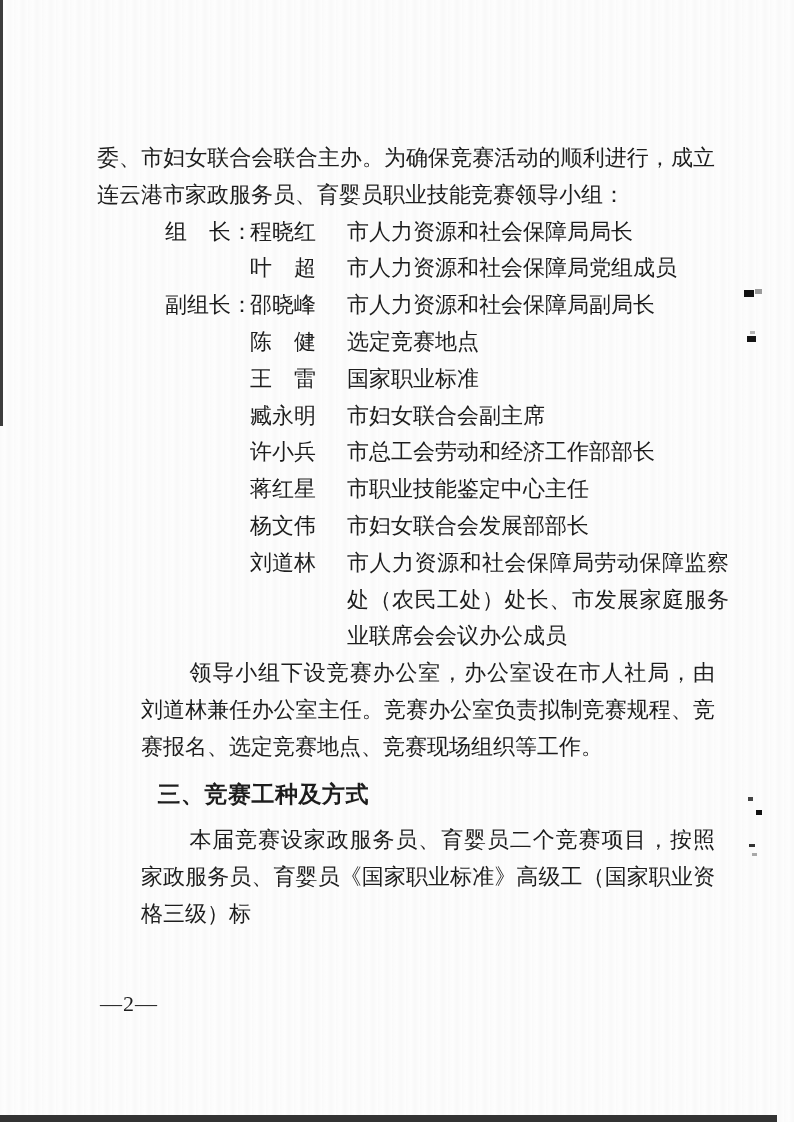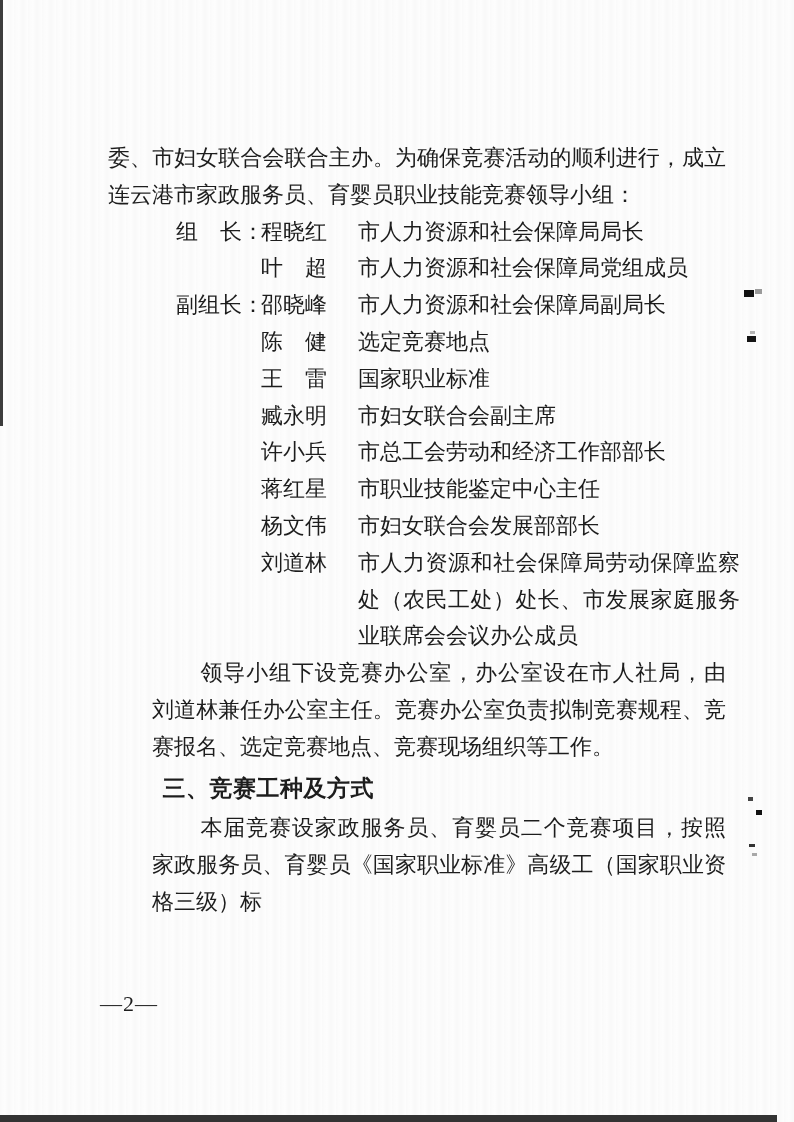--- a/index.html
+++ b/index.html
@@ -16,21 +16,21 @@
     background:
       repeating-linear-gradient(90deg,
         rgba(0,0,0,0.012) 0px, rgba(0,0,0,0.0) 5px,
         rgba(0,0,0,0.018) 9px, rgba(0,0,0,0.0) 14px),
       #fdfdfd;
     color: #1d1d1d;
     font-family: "Liberation Serif", "DejaVu Serif", serif;
   }
   .content {
     position: absolute;
-    left: 108px;
+    left: 97px;
     top: 140px;
     width: 618px;
     font-size: 22px;
     line-height: 36.8px;
     text-align: justify;
     text-justify: inter-character;
   }
   .para {
     margin: 0;
   }
@@ -42,21 +42,21 @@
     margin-left: 48px;
   }
   .roster-row {
     display: flex;
     align-items: flex-start;
   }
   .role-cell  { width: 85px;  flex: none; white-space: pre; margin-left: 20px; }
   .name-cell  { width: 97px;  flex: none; white-space: pre; }
   .title-cell { width: 382px; flex: none; text-align: justify; text-justify: inter-character; }
   .heading {
-    margin: 4px;
+    margin: 10px;
     text-indent: 2.2em;
     font-family: "Liberation Sans", "DejaVu Sans", sans-serif;
     font-weight: 700;
     font-size: 23px;
     line-height: 36.8px;
     letter-spacing: 0.5px;
   }
   .page-number {
     position: absolute;
     left: 100px;

